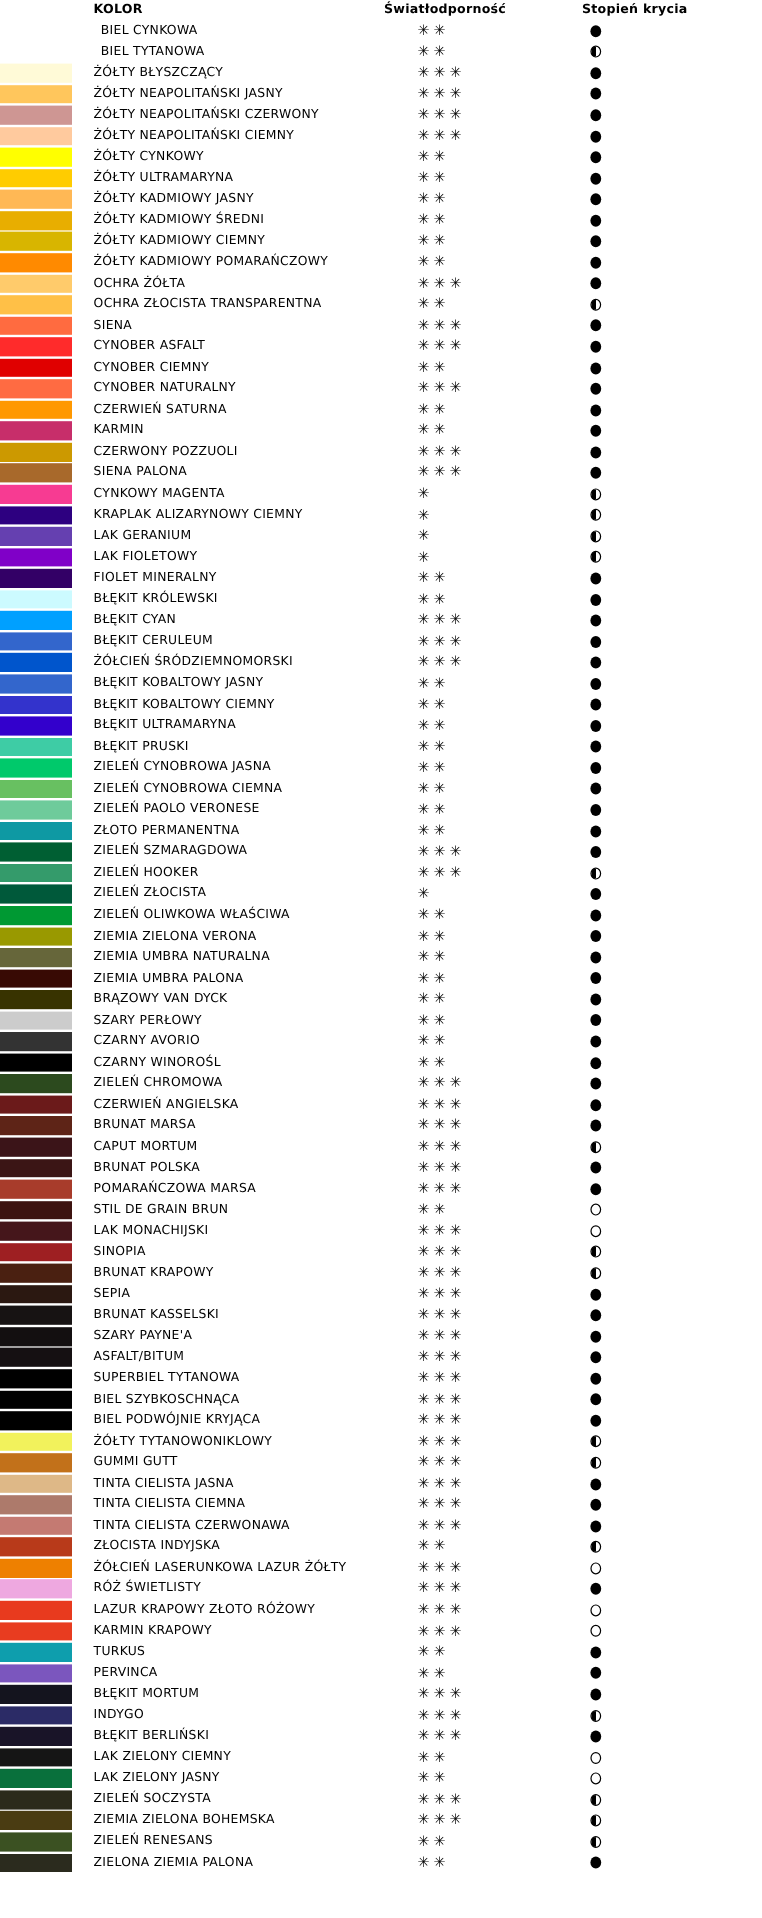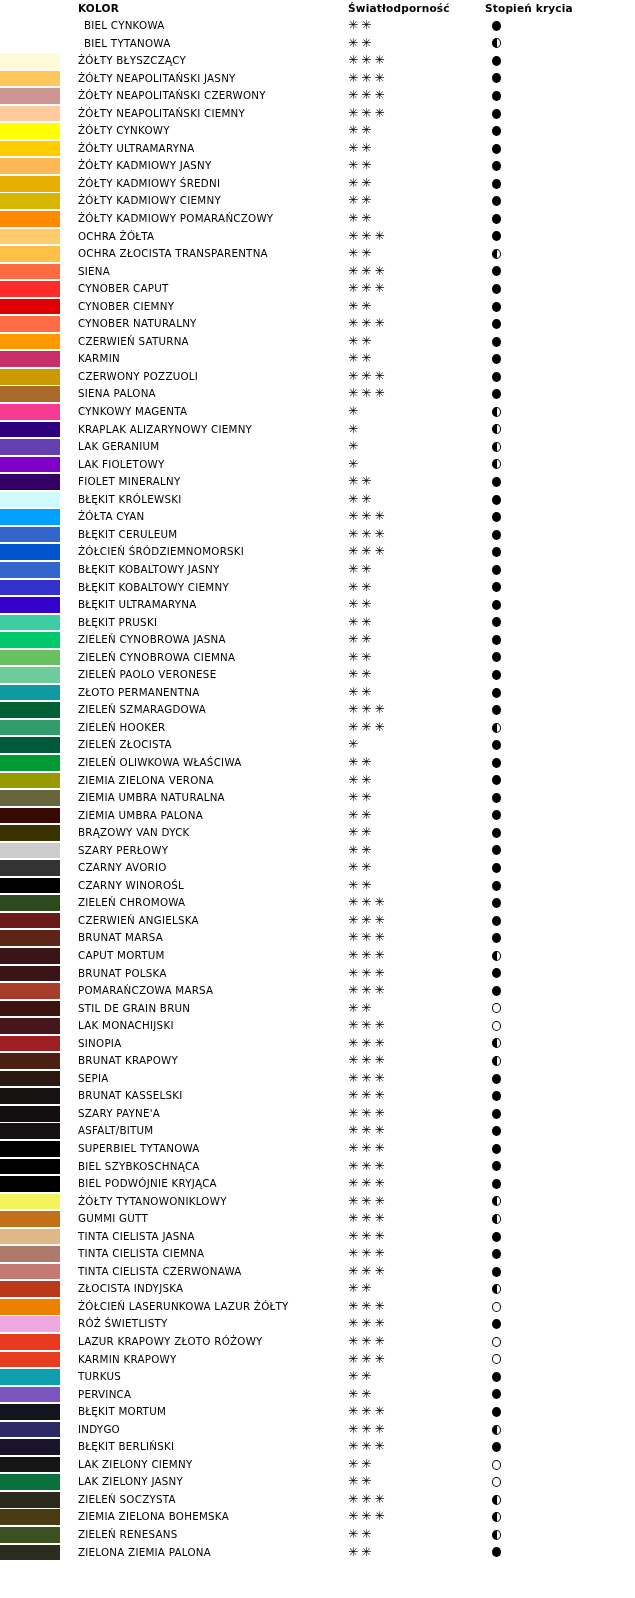--- a/index.html
+++ b/index.html
@@ -30,21 +30,21 @@
   .hdr .h-cell {
     position: absolute;
     top: 2px;
     font-size: 10.5px;
     font-weight: bold;
     letter-spacing: 0.2px;
     color: #000000;
     white-space: nowrap;
   }
   .hdr .h-kolor { left: 78px; }
-  .hdr .h-light { left: 348px; }
+  .hdr .h-light { left: 320px; }
   .hdr .h-opac  { left: 485px; }
 
   
   .row {
     position: relative;
     height: 17.55px;
     width: 635px;
   }
   .swatch {
     position: absolute;
@@ -234,21 +234,21 @@
       <div class="row">
         <div class="swatch" style="background: rgb(255, 107, 64);"></div>
         <div class="name">SIENA</div>
         <div class="light">✳✳✳</div>
         <div class="opac">
           <span class="dot full"></span>
         </div>
       </div>
       <div class="row">
         <div class="swatch" style="background: rgb(255, 43, 43);"></div>
-        <div class="name">CYNOBER CAPUT</div>
+        <div class="name">CYNOBER ASFALT</div>
         <div class="light">✳✳✳</div>
         <div class="opac">
           <span class="dot full"></span>
         </div>
       </div>
       <div class="row">
         <div class="swatch" style="background: rgb(224, 0, 0);"></div>
         <div class="name">CYNOBER CIEMNY</div>
         <div class="light">✳✳</div>
         <div class="opac">
@@ -338,21 +338,21 @@
       <div class="row">
         <div class="swatch" style="background: rgb(204, 250, 255);"></div>
         <div class="name">BŁĘKIT KRÓLEWSKI</div>
         <div class="light">✳✳</div>
         <div class="opac">
           <span class="dot full"></span>
         </div>
       </div>
       <div class="row">
         <div class="swatch" style="background: rgb(0, 160, 255);"></div>
-        <div class="name">ŻÓŁTA CYAN</div>
+        <div class="name">BŁĘKIT CYAN</div>
         <div class="light">✳✳✳</div>
         <div class="opac">
           <span class="dot full"></span>
         </div>
       </div>
       <div class="row">
         <div class="swatch" style="background: rgb(51, 102, 204);"></div>
         <div class="name">BŁĘKIT CERULEUM</div>
         <div class="light">✳✳✳</div>
         <div class="opac">

